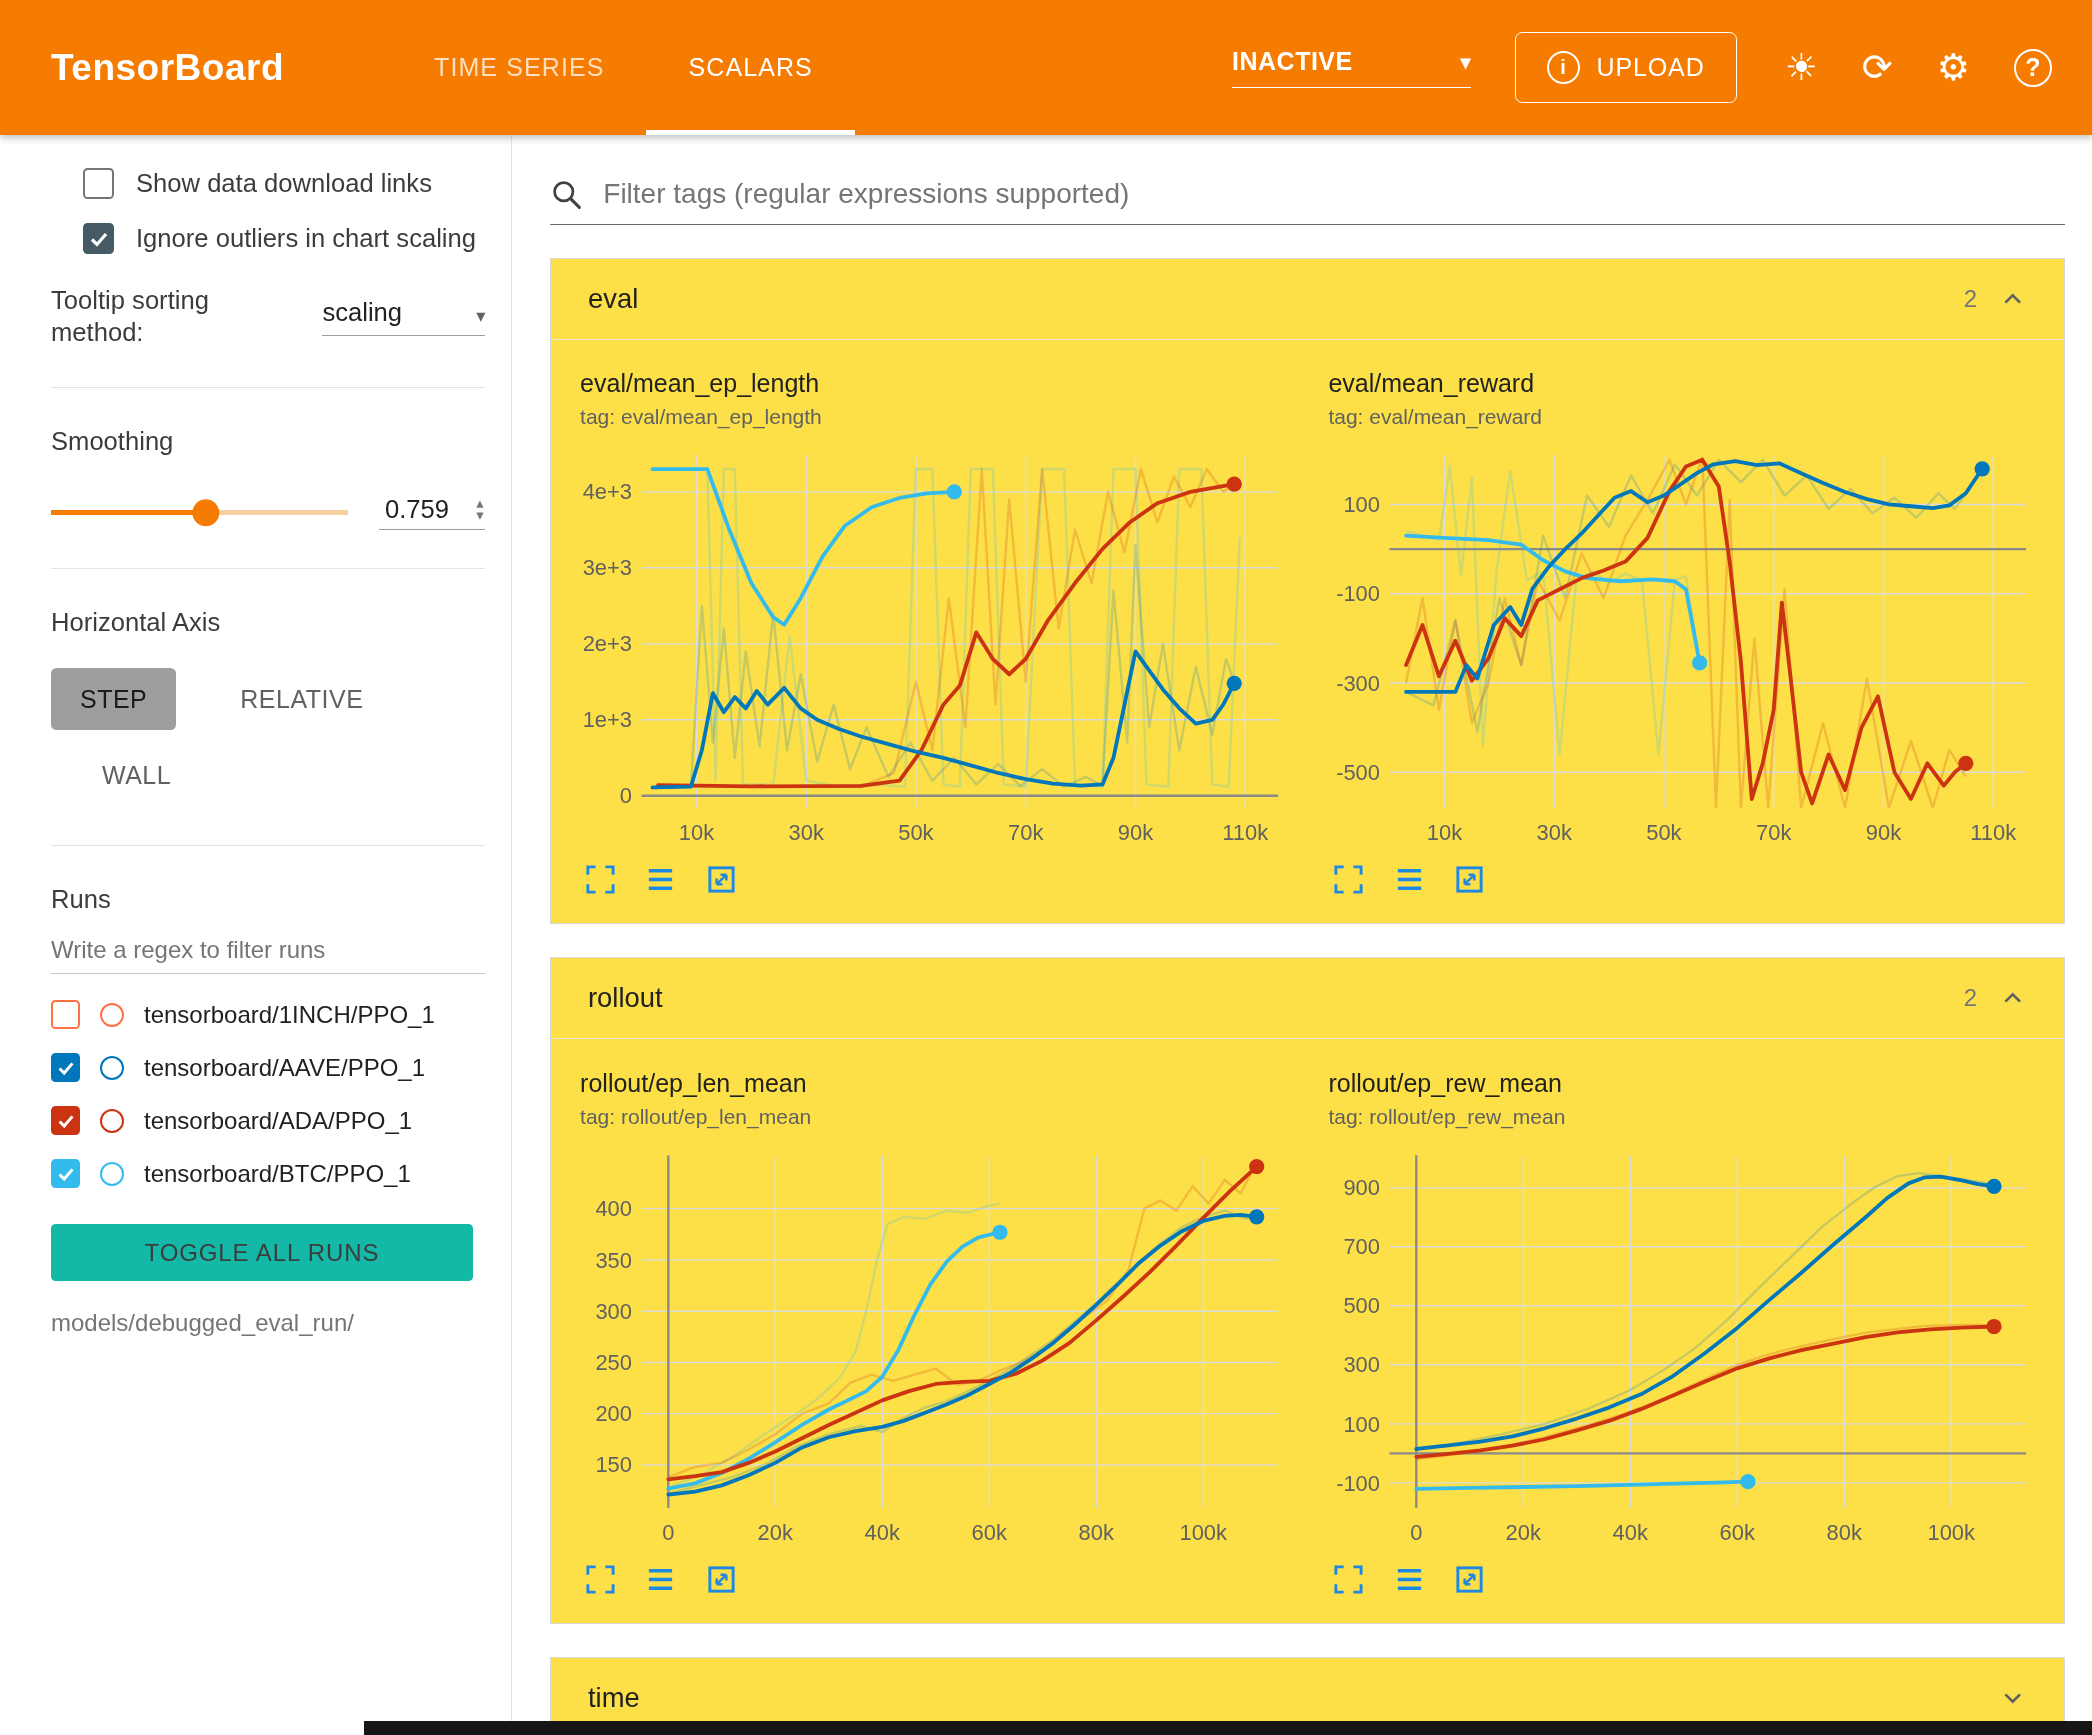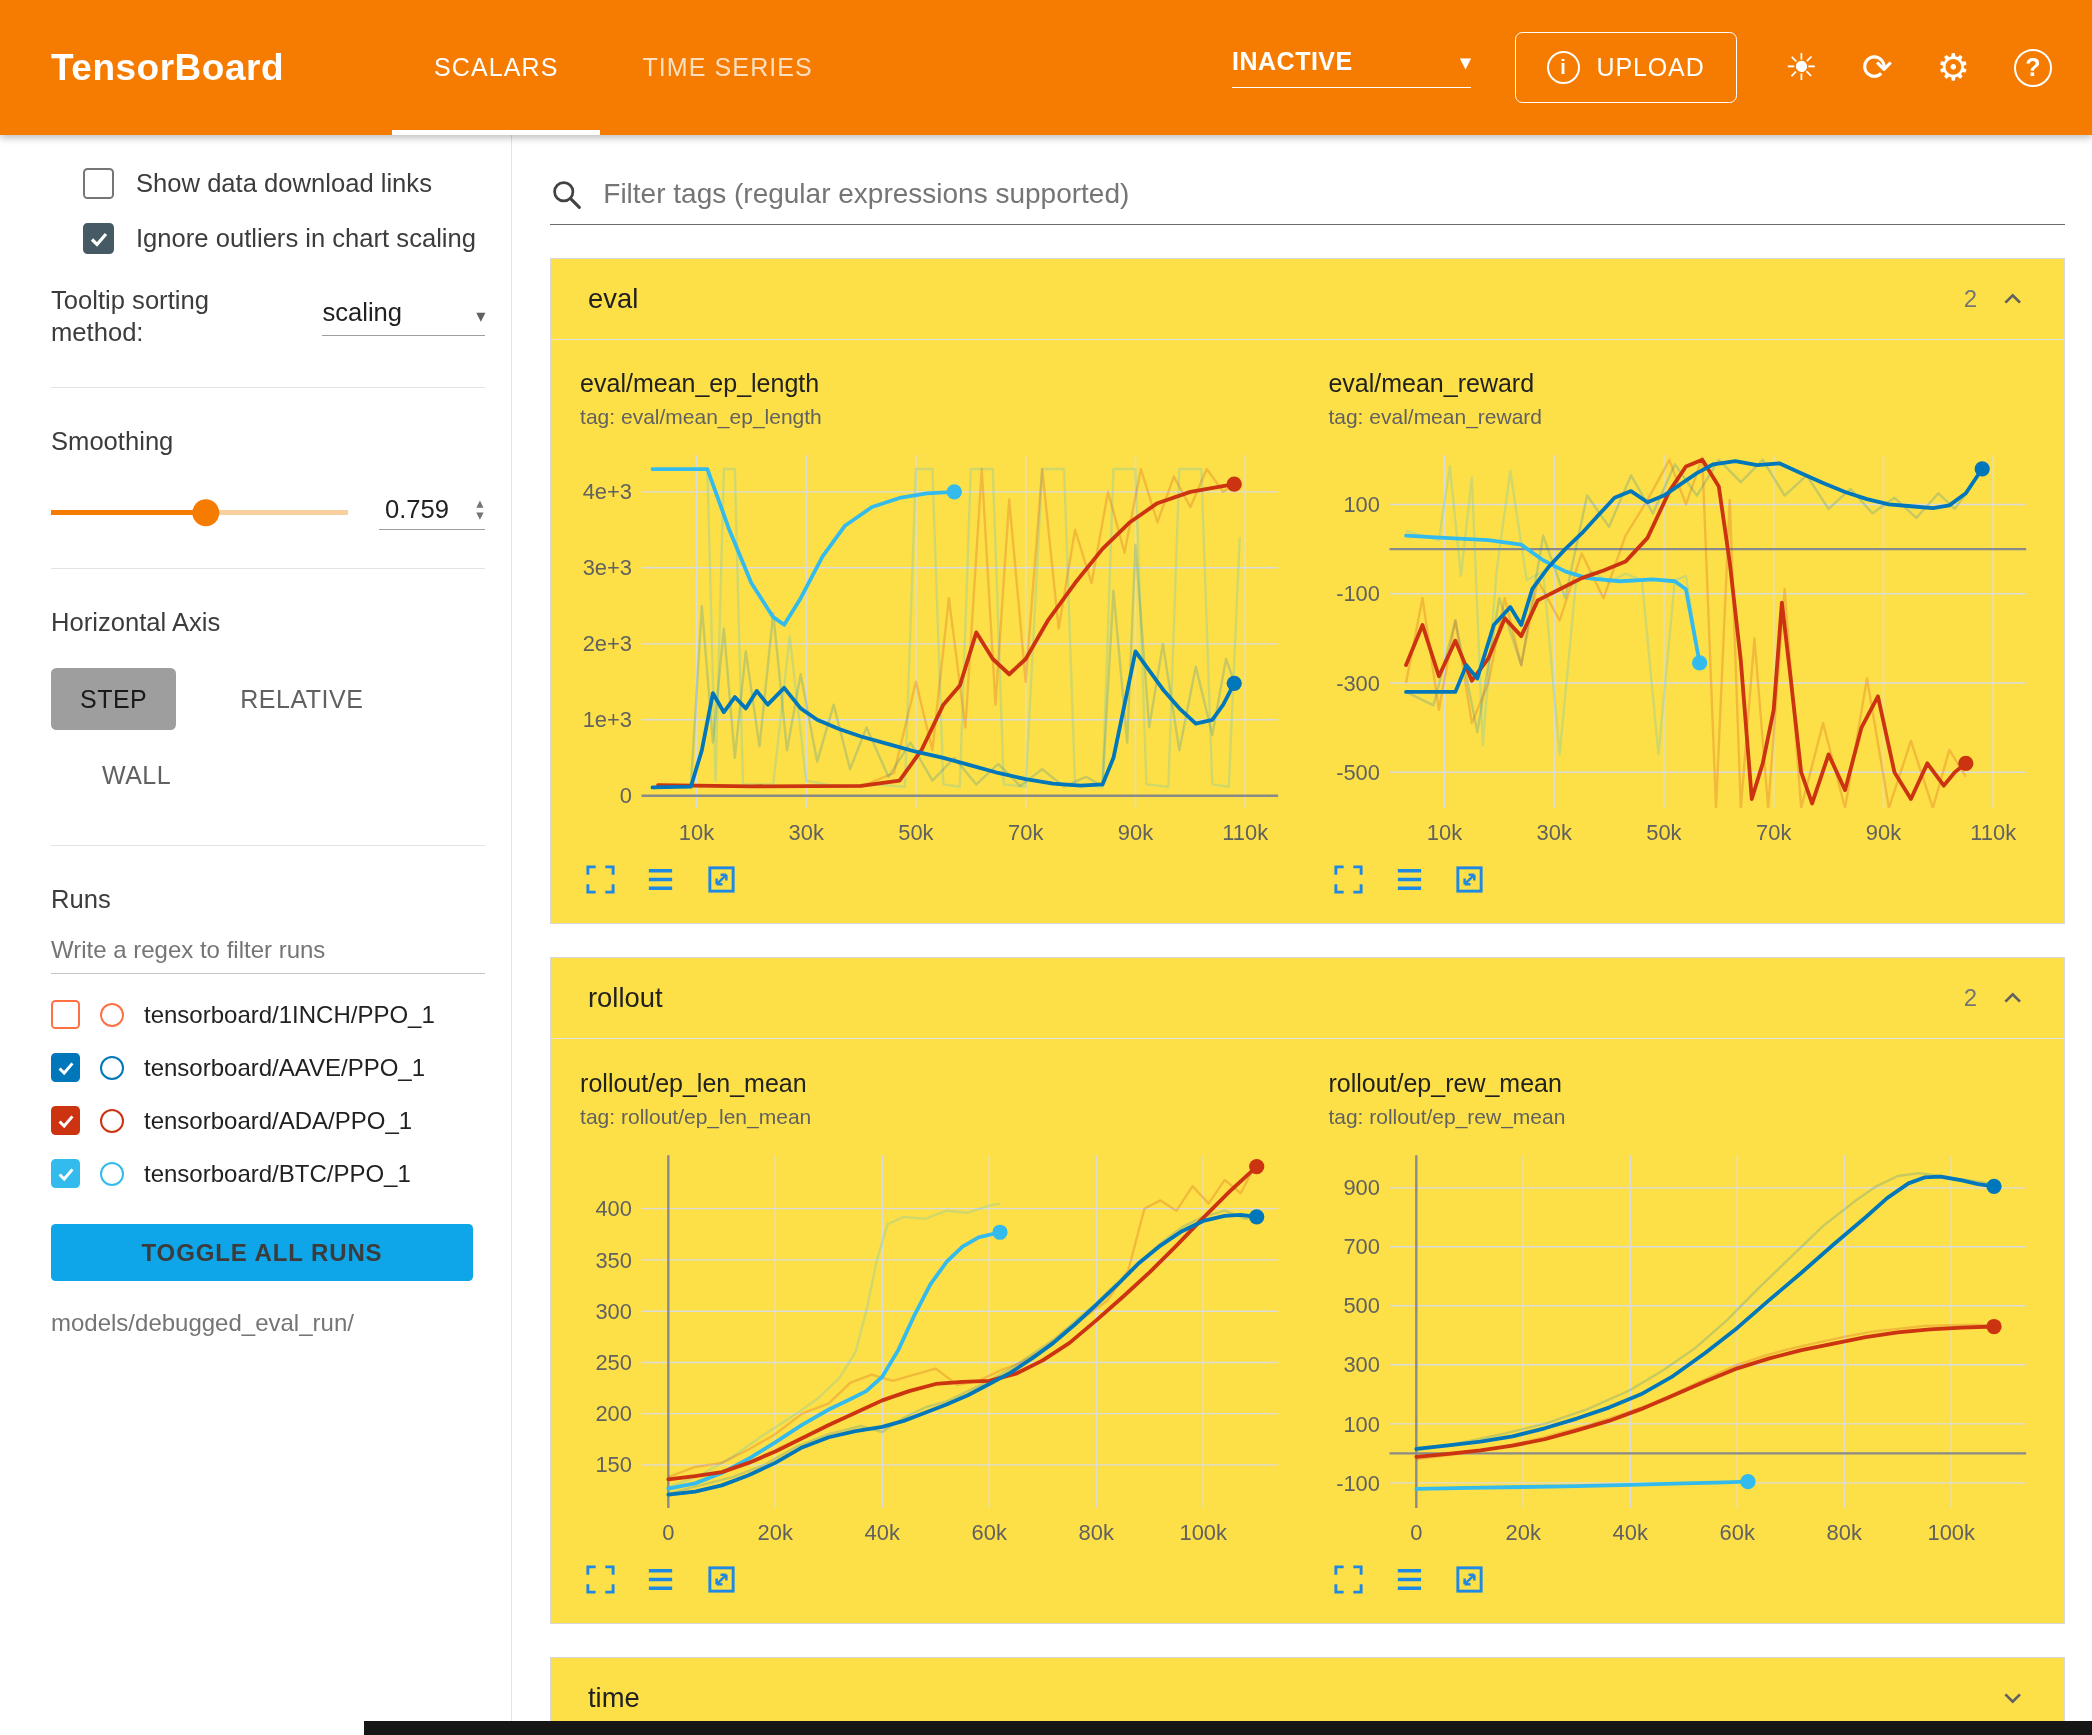--- a/index.html
+++ b/index.html
@@ -97,22 +97,22 @@
   .runs-filter::placeholder { color:#757575; }
   .run-list { margin-top:14.6px; }
   .run-row { display:flex; align-items:center; gap:20px; height:53px; font-size:24px; color:#212121; cursor:pointer; }
   .run-cb {
     flex:0 0 auto; width:29px; height:29px; border:2.7px solid #757575; border-radius:4.6px;
     display:flex; align-items:center; justify-content:center; background:#fff;
   }
   .run-cb svg { width:22px; height:22px; }
   .run-circle { flex:0 0 auto; width:24px; height:24px; border:2.7px solid #757575; border-radius:50%; }
   .toggle-all {
-    margin-top:24px; width:422px; height:57px; background:#0ea5e9; border:none; border-radius:4.6px;
-    font-size:24px; font-weight:700; letter-spacing:0.9px; color:#3c3c3c; cursor:pointer; font-family:inherit;
+    margin-top:24px; width:422px; height:57px; background:#14b8a6; border:none; border-radius:4.6px;
+    font-size:24px; font-weight:400; letter-spacing:0.9px; color:#3c3c3c; cursor:pointer; font-family:inherit;
   }
   .subdir { margin-top:27.4px; font-size:24px; color:#757575; }
 
   
   main {
     position:absolute; left:513px; top:135px; right:0; bottom:0;
     padding:42px 27.4px 0 37px; background:#fff; overflow:hidden;
   }
   .tag-filter { display:flex; align-items:center; gap:18.3px; border-bottom:1.8px solid #6b6b6b; padding-bottom:12.8px; }
   .tag-filter input { flex:1; border:none; outline:none; font-size:28px; color:#333; font-family:inherit; }
@@ -135,22 +135,22 @@
   .action-icon { cursor:pointer; }
 
   .bottom-strip { position:absolute; left:364px; right:0; bottom:0; height:13.7px; background:#161616; z-index:6; }
 </style>
 </head>
 <body>
 
 <header>
   <div class="app-title">TensorBoard</div>
   <nav class="tabs">
+    <div class="tab">TIME SERIES</div>
     <div class="tab active">SCALARS</div>
-    <div class="tab">TIME SERIES</div>
   </nav>
   <div class="hspacer"></div>
   <div class="status-dropdown">
     <span>INACTIVE</span>
     <span class="caret">▾</span>
   </div>
   <button class="upload-btn">
     <span class="info-circle">i</span>
     <span>UPLOAD</span>
   </button>

